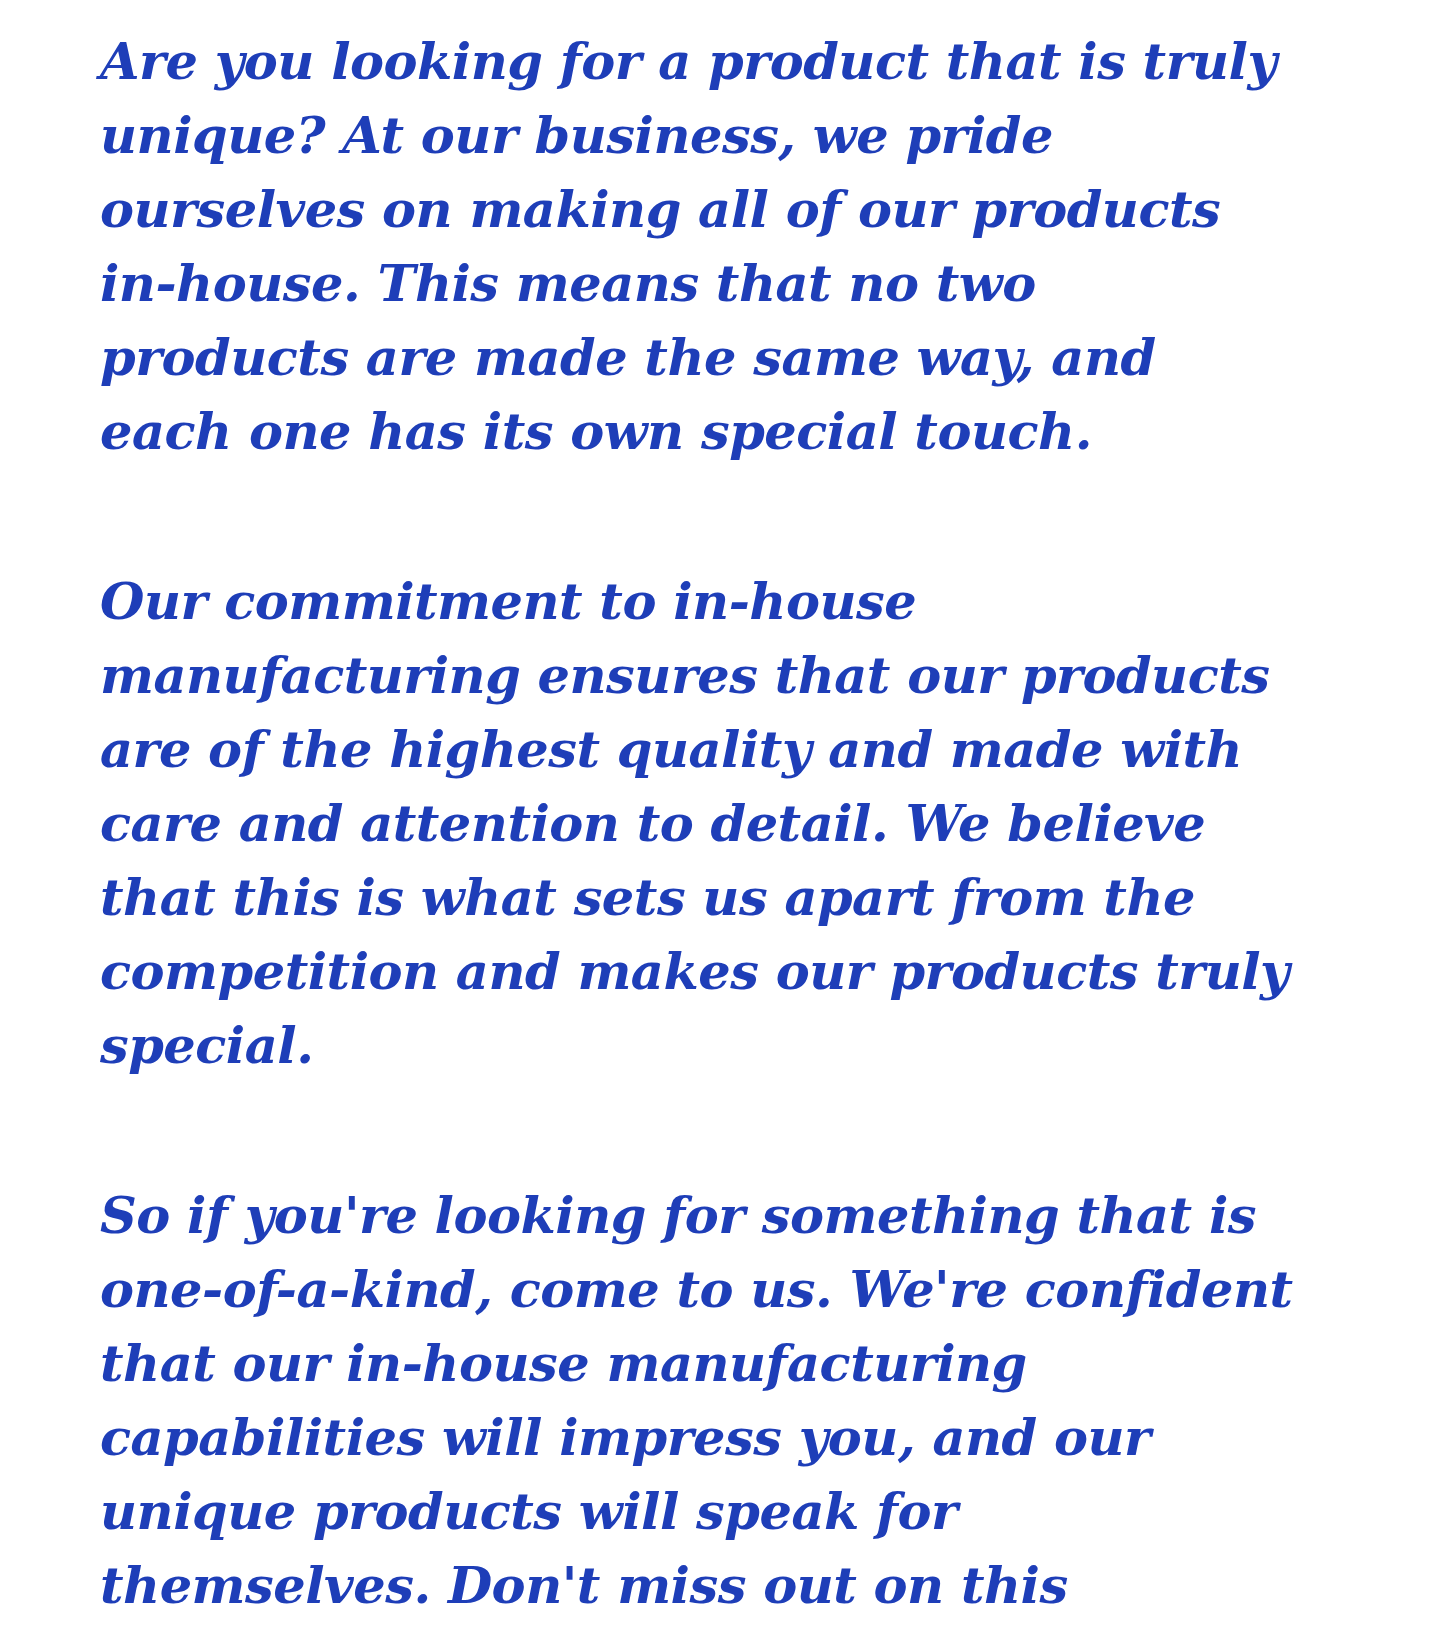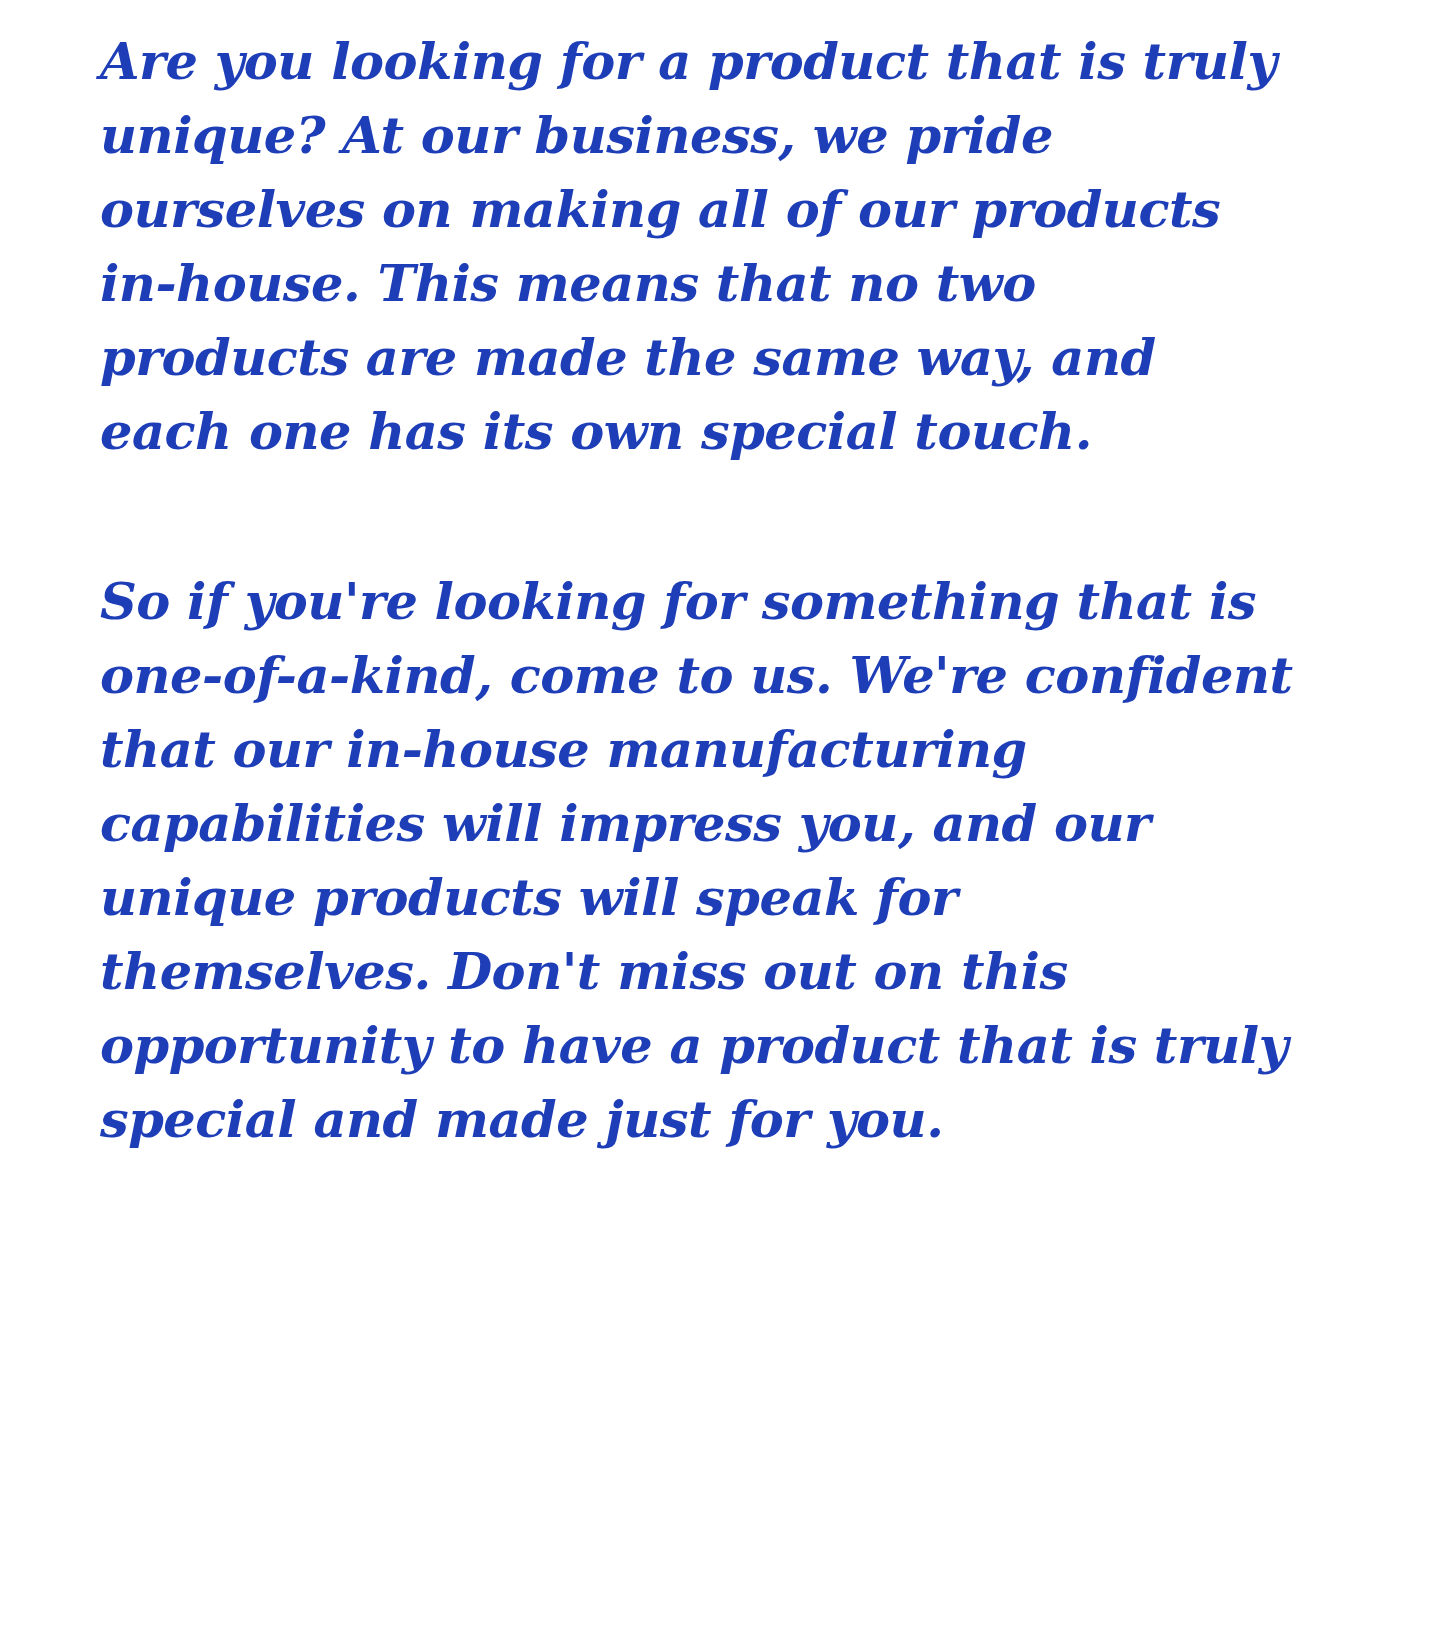--- a/index.html
+++ b/index.html
@@ -31,14 +31,15 @@
   }
   .script-paragraph:last-child {
     margin-bottom: 0;
   }
 </style>
 </head>
 <body style="--text-color: #1e3eb8; background: rgb(255, 255, 255);">
 
 <div class="text-block">
   <p class="script-paragraph">Are you looking for a product that is truly unique? At our business, we pride ourselves on making all of our products in-house. This means that no two products are made the same way, and each one has its own special touch.</p>
+  <p class="script-paragraph">Our commitment to in-house manufacturing ensures that our products are of the highest quality and made with care and attention to detail. We believe that this is what sets us apart from the competition and makes our products truly special.</p>
   <p class="script-paragraph">So if you're looking for something that is one-of-a-kind, come to us. We're confident that our in-house manufacturing capabilities will impress you, and our unique products will speak for themselves. Don't miss out on this opportunity to have a product that is truly special and made just for you.</p>
 </div>
 
 </body></html>

